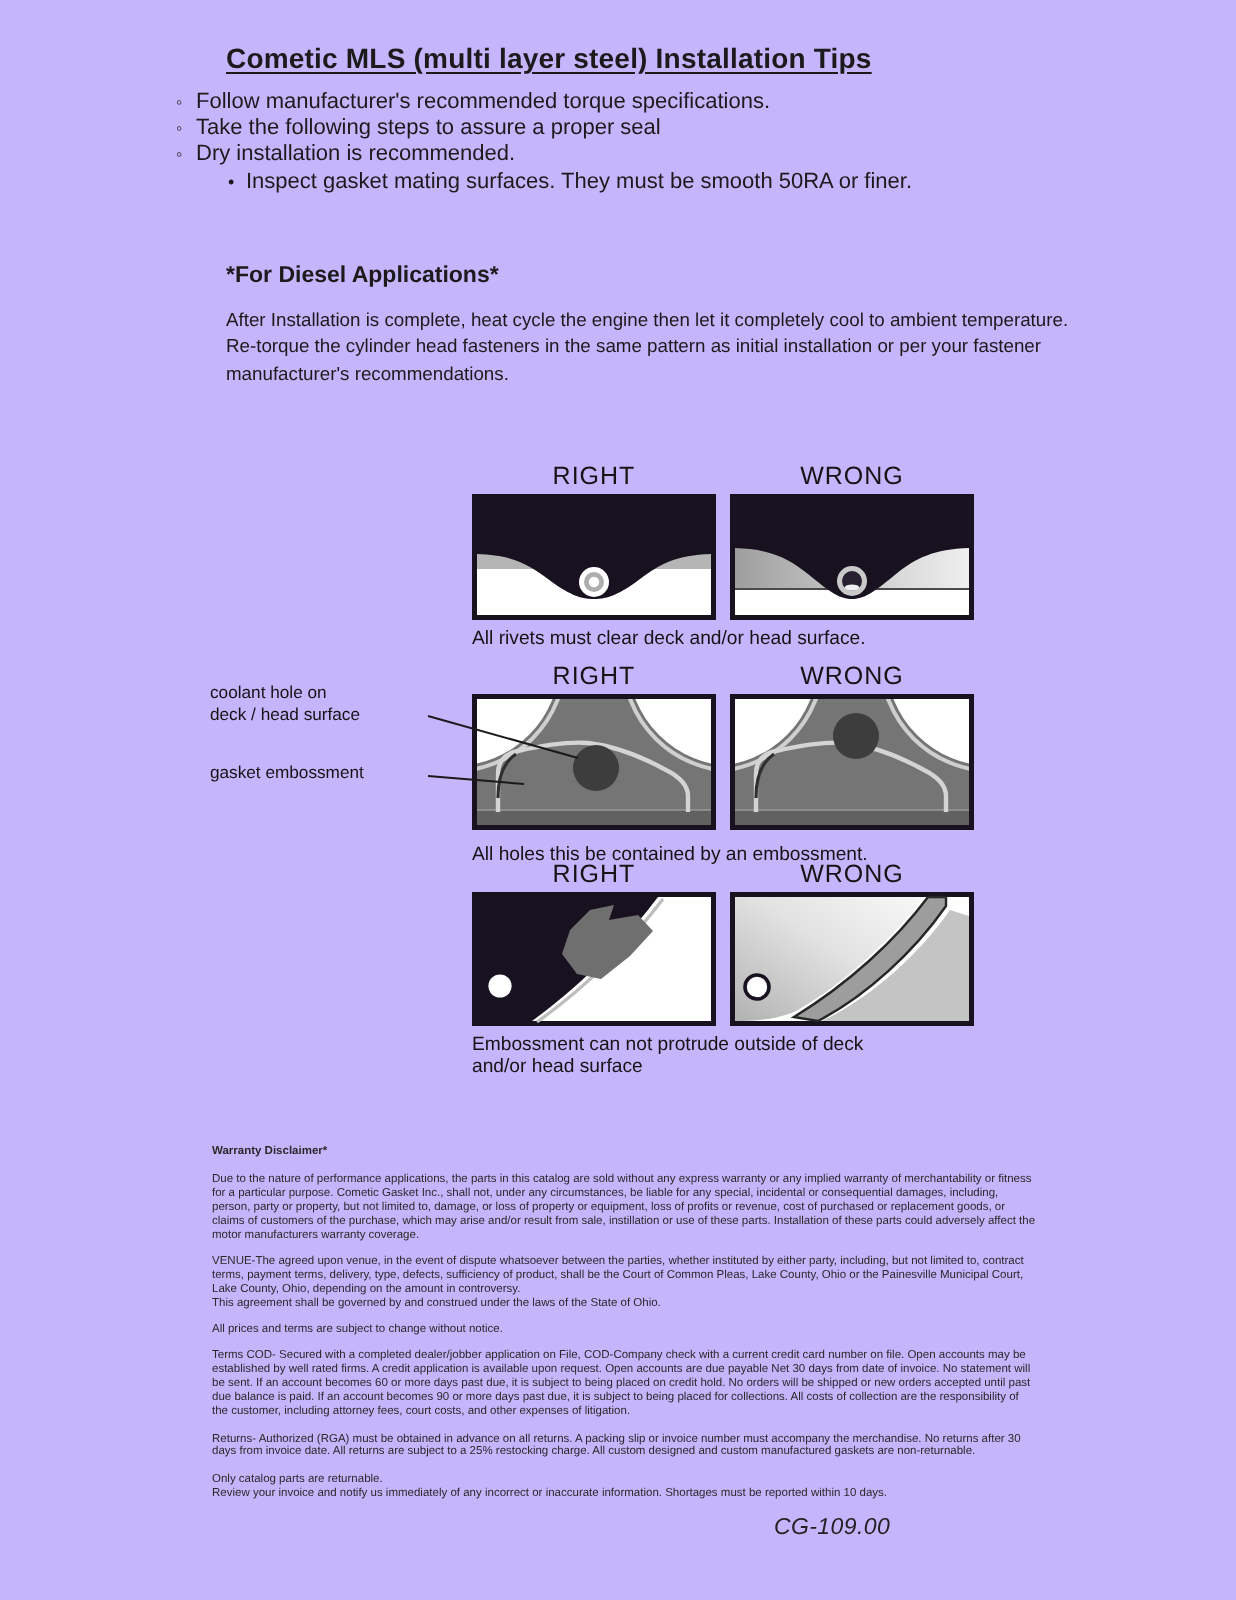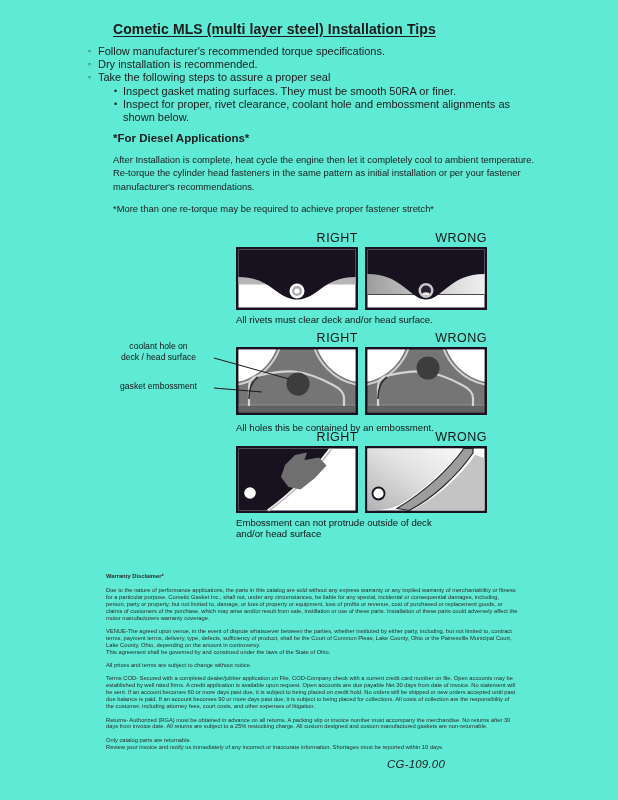--- a/index.html
+++ b/index.html
@@ -1,17 +1,17 @@
 <!DOCTYPE html>
 <html><head>
 <meta charset="utf-8">
 <style>
   html,body { margin:0; padding:0; background:#ffffff; }
   .page {
-    position:relative; width:618px; height:800px; background:#5eead4;
+    position:relative; width:618px; height:800px; background:#c4b5fd;
     font-family:"Liberation Sans","DejaVu Sans",sans-serif; color:#1b1b1b; overflow:hidden;
   }
   .abs { position:absolute; }
 
   .title {
     top:21px; left:113px; font-size:14px; font-weight:bold;
     text-decoration:underline; text-underline-offset:2px; letter-spacing:.1px;
   }
 
   .tips { top:45px; left:88px; width:452px; font-size:11px; line-height:13.2px; }
@@ -20,27 +20,27 @@
   .subbullet { position:relative; margin-left:25px; padding-left:10px; }
   .subbullet::before { content:"•"; position:absolute; left:1px; top:0; font-size:9px; }
 
   .diesel { top:132px; left:113px; width:436px; font-size:9.4px; line-height:13.2px; }
   .diesel-h { font-size:11.5px; font-weight:bold; margin:0 0 8px 0; }
   .diesel p { margin:0 0 9px 0; }
 
   .fig { }
   .fig-pair { display:flex; gap:7px; }
   .fig-side { display:flex; flex-direction:column; }
-  .fig-label { width:122px; text-align:right; font-size:12.5px; letter-spacing:.5px; height:16px; color:#141414; }
+  .fig-label { width:122px; text-align:center; font-size:12.5px; letter-spacing:.5px; height:16px; color:#141414; }
   .fig-caption { font-size:9.6px; line-height:11px; margin-top:4px; white-space:pre-line; color:#141414; }
   svg.diagram { display:block; }
 
   .fig2-wrap { top:331px; left:105px; width:395px; height:102px; }
   .fig2-pair { position:absolute; left:131px; top:0; }
-  .callout { position:absolute; left:0; width:107px; text-align:center; font-size:8.6px; line-height:10.5px; white-space:pre-line; color:#141414; }
+  .callout { position:absolute; left:0; width:107px; text-align:left; font-size:8.6px; line-height:10.5px; white-space:pre-line; color:#141414; }
   .callout-hole { top:10px; }
   .callout-emboss { top:50px; }
   .leader-overlay { position:absolute; left:0; top:0; pointer-events:none; }
 
   .fig1-wrap { top:231px; left:236px; width:270px; }
   .fig3-wrap { top:430px; left:236px; width:270px; }
   .fig2-caption { position:absolute; left:131px; top:87px; }
 
   .legal { top:573px; left:106px; width:412px; font-size:5.75px; line-height:6.9px; color:#2a2a2a; }
   .legal-h { font-weight:bold; margin:0 0 7px 0; }
@@ -50,30 +50,28 @@
 </style>
 </head>
 <body>
 
 <div class="page">
 
   <div class="abs title">Cometic MLS (multi layer steel) Installation Tips</div>
 
   <div class="abs tips">
     <div class="bullet">Follow manufacturer's recommended torque specifications.</div>
+    <div class="bullet">Take the following steps to assure a proper seal</div>
     <div class="bullet">Dry installation is recommended.</div>
-    <div class="bullet">Take the following steps to assure a proper seal</div>
     <div class="subbullet">Inspect gasket mating surfaces.  They must be smooth 50RA or finer.</div>
-    <div class="subbullet">Inspect for proper, rivet clearance, coolant hole and embossment alignments as shown below.</div>
   </div>
 
   <div class="abs diesel">
     <div class="diesel-h">*For Diesel Applications*</div>
     <p>After Installation is complete, heat cycle the engine then let it completely cool to ambient temperature. Re-torque the cylinder head fasteners in the same pattern as initial installation or per your fastener manufacturer's recommendations.</p>
-    <p>*More than one re-torque may be required to achieve proper fastener stretch*</p>
   </div>
 
   <div class="abs fig fig1-wrap">
     <div class="fig-pair">
       <div class="fig-side">
         <div class="fig-label">RIGHT</div>
         <svg class="diagram" width="122" height="63" viewBox="0 0 122 63">
           <rect x="1.25" y="1.25" width="119.5" height="60.5" fill="#ffffff" stroke="#171120" stroke-width="2.5"></rect>
           <rect x="2.5" y="29" width="117" height="8.5" fill="#b5b5b5"></rect>
           <path d="M2.5,2.5 H119.5 V30 C102,30.5 94,35 84,42.5 C74,50 68,52.5 61,52.5 C54,52.5 48,50 38,42.5 C28,35 20,30.5 2.5,30 Z" fill="#171120"></path>

